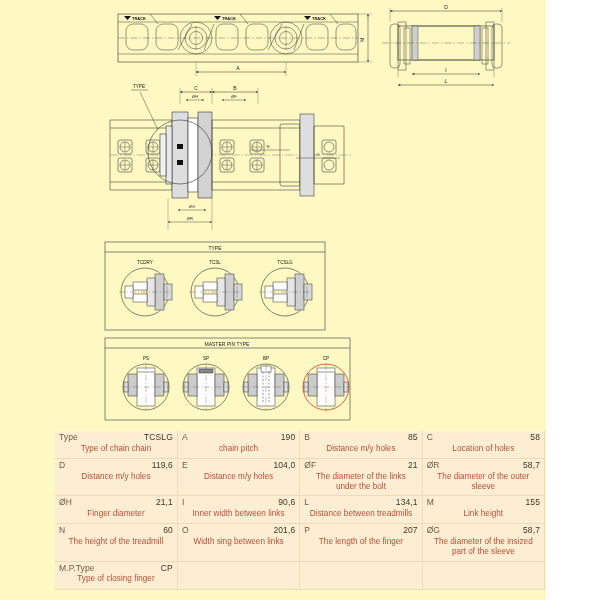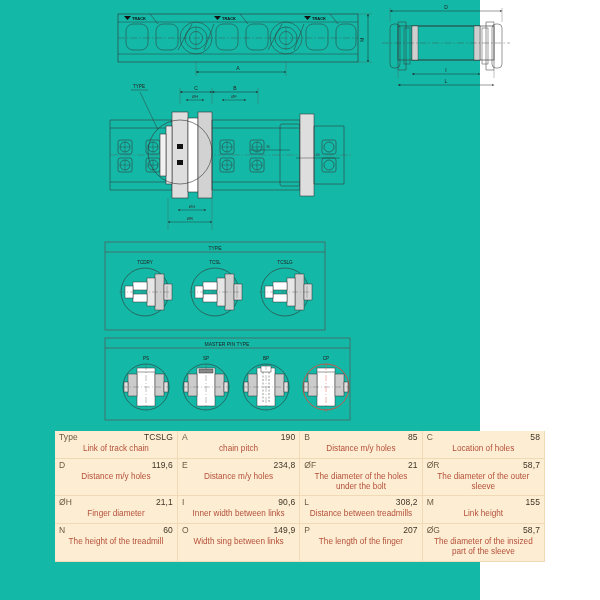--- a/index.html
+++ b/index.html
@@ -10,22 +10,22 @@
   body {
     width: 600px;
     height: 600px;
     position: relative;
     font-family: "Liberation Sans", sans-serif;
     overflow: hidden;
   }
   .page {
     position: absolute;
     left: 0; top: 0;
-    width: 480px; height: 600px;
-    background: #14b8a6;
+    width: 546px; height: 600px;
+    background: #fef9c3;
   }
 
   
   .drawing-area {
     position: absolute;
     left: 0; top: 0;
     width: 600px; height: 425px;
   }
   .drawing-area svg { display: block; }
 
@@ -445,21 +445,21 @@
 
   <div class="spec-table-wrap">
     <table class="spec">
       <tbody>
         <tr>
           <td class="cell">
             <div class="kv-line">
               <span class="sym">Type</span>
               <span class="val">TCSLG</span>
             </div>
-            <span class="desc">Link of track chain</span>
+            <span class="desc">Type of chain chain</span>
           </td>
           <td class="cell">
             <div class="kv-line">
               <span class="sym">A</span>
               <span class="val">190</span>
             </div>
             <span class="desc">chain pitch</span>
           </td>
           <td class="cell">
             <div class="kv-line">
@@ -481,30 +481,30 @@
           <td class="cell">
             <div class="kv-line">
               <span class="sym">D</span>
               <span class="val">119,6</span>
             </div>
             <span class="desc">Distance m/y holes</span>
           </td>
           <td class="cell">
             <div class="kv-line">
               <span class="sym">E</span>
-              <span class="val">234,8</span>
+              <span class="val">104,0</span>
             </div>
             <span class="desc">Distance m/y holes</span>
           </td>
           <td class="cell">
             <div class="kv-line">
               <span class="sym">ØF</span>
               <span class="val">21</span>
             </div>
-            <span class="desc">The diameter of the holes under the bolt</span>
+            <span class="desc">The diameter of the links under the bolt</span>
           </td>
           <td class="cell">
             <div class="kv-line">
               <span class="sym">ØR</span>
               <span class="val">58,7</span>
             </div>
             <span class="desc">The diameter of the outer sleeve</span>
           </td>
         </tr>
 
@@ -519,21 +519,21 @@
           <td class="cell">
             <div class="kv-line">
               <span class="sym">I</span>
               <span class="val">90,6</span>
             </div>
             <span class="desc">Inner width between links</span>
           </td>
           <td class="cell">
             <div class="kv-line">
               <span class="sym">L</span>
-              <span class="val">308,2</span>
+              <span class="val">134,1</span>
             </div>
             <span class="desc">Distance between treadmills</span>
           </td>
           <td class="cell">
             <div class="kv-line">
               <span class="sym">M</span>
               <span class="val">155</span>
             </div>
             <span class="desc">Link height</span>
           </td>
@@ -543,37 +543,49 @@
           <td class="cell">
             <div class="kv-line">
               <span class="sym">N</span>
               <span class="val">60</span>
             </div>
             <span class="desc">The height of the treadmill</span>
           </td>
           <td class="cell">
             <div class="kv-line">
               <span class="sym">O</span>
-              <span class="val">149,9</span>
+              <span class="val">201,6</span>
             </div>
             <span class="desc">Width sing between links</span>
           </td>
           <td class="cell">
             <div class="kv-line">
               <span class="sym">P</span>
               <span class="val">207</span>
             </div>
             <span class="desc">The length of the finger</span>
           </td>
           <td class="cell">
             <div class="kv-line">
               <span class="sym">ØG</span>
               <span class="val">58,7</span>
             </div>
             <span class="desc">The diameter of the insized part of the sleeve</span>
           </td>
         </tr>
 
+        <tr>
+          <td class="cell">
+            <div class="kv-line">
+              <span class="sym">M.P.Type</span>
+              <span class="val">CP</span>
+            </div>
+            <span class="desc">Type of closing finger</span>
+          </td>
+          <td class="cell empty-cell"></td>
+          <td class="cell empty-cell"></td>
+          <td class="cell empty-cell"></td>
+        </tr>
       </tbody>
     </table>
   </div>
 
 </div>
 
 </body></html>

